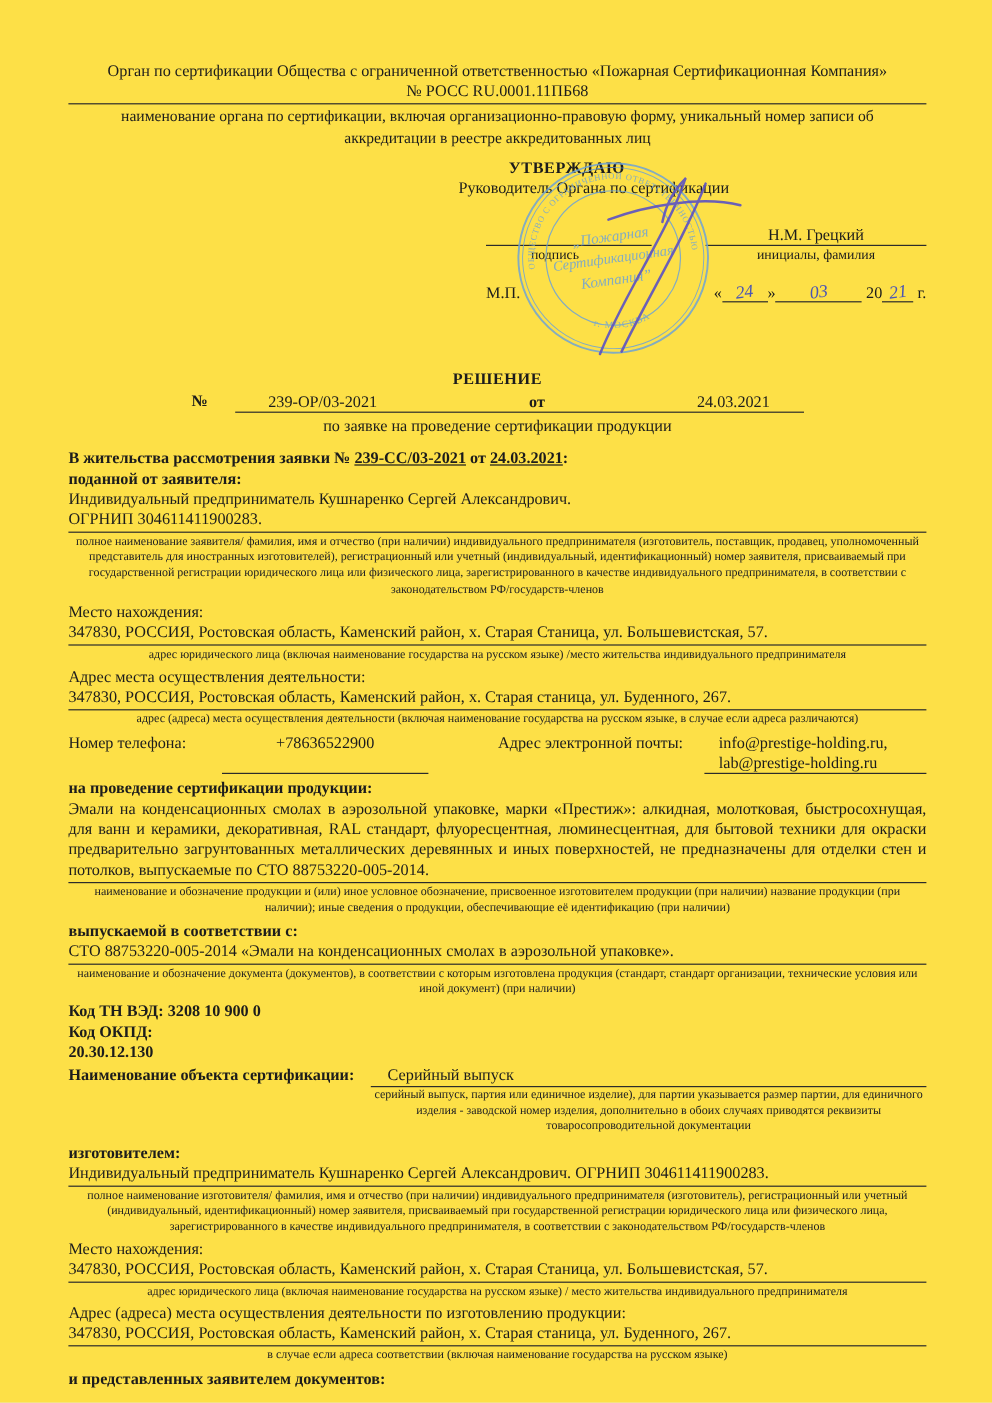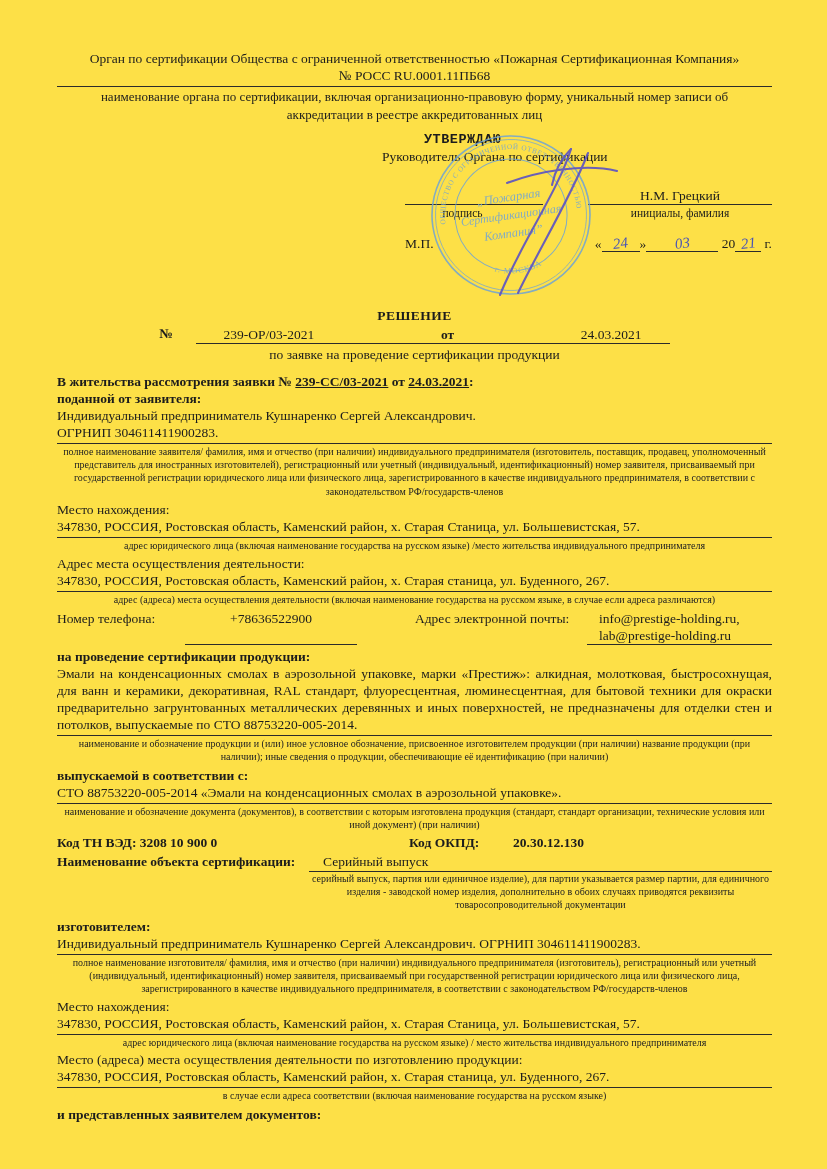--- a/index.html
+++ b/index.html
@@ -13,21 +13,21 @@
   .u { text-decoration:underline; }
   .ctr { text-align:center; }
   .just { text-align:justify; }
   .cap { font-size:10px; line-height:1.32; text-align:center; color:#222; }
   .rule { border-top:1.2px solid #2b2b2b; height:0; margin:2px 0 1px; }
   .hdr-cap { font-size:13px; text-align:center; line-height:1.35; }
 
   
   .approval-wrap { position:relative; height:172px; margin-top:8px; }
   .approval { margin-left:325px; }
-  .approve-word { font-weight:bold; margin-left:42px; letter-spacing:0.5px;font-family:Liberation Mono, monospace; }
+  .approve-word { font-weight:bold; margin-left:42px; letter-spacing:0.5px; }
   .sig-row { display:flex; margin-top:22px; }
   .slot { border-bottom:1.2px solid #2b2b2b; text-align:center; }
   .slot-cap { font-size:11.5px; text-align:center; margin-top:1px; }
   .sig-slot { width:138px; margin-left:23px; height:17px; }
   .name-slot { width:184px; margin-left:auto; height:17px; }
   .mp-row { display:flex; align-items:flex-end; margin-top:14px; }
   .mp { margin-left:23px; }
   .date-box { margin-left:auto; white-space:nowrap; }
   .dslot { display:inline-block; border-bottom:1.2px solid #2b2b2b; text-align:center; height:16px; vertical-align:bottom; }
   .d-day { width:38px; } .d-month { width:72px; } .d-year { width:26px; }
@@ -44,21 +44,21 @@
   .dec-line { flex:1; border-bottom:1.2px solid #2b2b2b; display:flex; justify-content:space-between; padding:0 28px; height:18px;align-items:center; }
   .dec-ot { font-weight:bold; }
   .dec-sub { text-align:center; margin-top:2px; }
 
   .sec { margin-top:3px; }
   .phone-row { display:flex; margin-top:4px; }
   .ph-label { width:128px; }
   .ph-value { width:172px; border-bottom:1.2px solid #2b2b2b; text-align:center; height:34px; }
   .em-label { width:172px; margin-left:58px; }
   .em-values { flex:1; border-bottom:1.2px solid #2b2b2b; padding-left:12px; }
-  .codes-row { display:flex; margin-top:3px; }
+  .codes-row { display:flex; margin-top:3px;flex-direction:column; }
   .code-tnved { width:352px; font-weight:bold; }
   .code-okpd-label { width:104px; font-weight:bold; }
   .code-okpd-value { font-weight:bold; }
   .obj-row { display:flex; margin-top:2px; }
   .obj-label { width:252px; font-weight:bold;font-family:Liberation Serif, serif; }
   .obj-value { flex:1; border-bottom:1.2px solid #2b2b2b; padding-left:14px; height:18px; }
   .obj-cap { margin-left:252px; }
 </style>
 </head>
 <body>
@@ -201,21 +201,21 @@
       <div class="b">изготовителем:</div>
       <div>Индивидуальный предприниматель Кушнаренко Сергей Александрович. ОГРНИП 304611411900283.</div>
       <div class="rule"></div>
       <div class="cap">полное наименование изготовителя/ фамилия, имя и отчество (при наличии) индивидуального предпринимателя (изготовитель), регистрационный или учетный (индивидуальный, идентификационный) номер заявителя, присваиваемый при государственной регистрации юридического лица или физического лица, зарегистрированного в качестве индивидуального предпринимателя, в соответствии с законодательством РФ/государств-членов</div>
 
       <div style="margin-top:3px;">Место нахождения:</div>
       <div>347830, РОССИЯ, Ростовская область, Каменский район, х. Старая Станица, ул. Большевистская, 57.</div>
       <div class="rule"></div>
       <div class="cap">адрес юридического лица (включая наименование государства на русском языке) / место жительства индивидуального предпринимателя</div>
 
-      <div style="margin-top:2px;">Место (адреса) места осуществления деятельности по изготовлению продукции:</div>
+      <div style="margin-top:2px;">Адрес (адреса) места осуществления деятельности по изготовлению продукции:</div>
       <div>347830, РОССИЯ, Ростовская область, Каменский район, х. Старая станица, ул. Буденного, 267.</div>
       <div class="rule"></div>
       <div class="cap">в случае если адреса соответствии (включая наименование государства на русском языке)</div>
     </div>
 
     <div class="sec" style="margin-top:4px;">
       <div class="b">и представленных заявителем документов:</div>
 
     </div>
 

